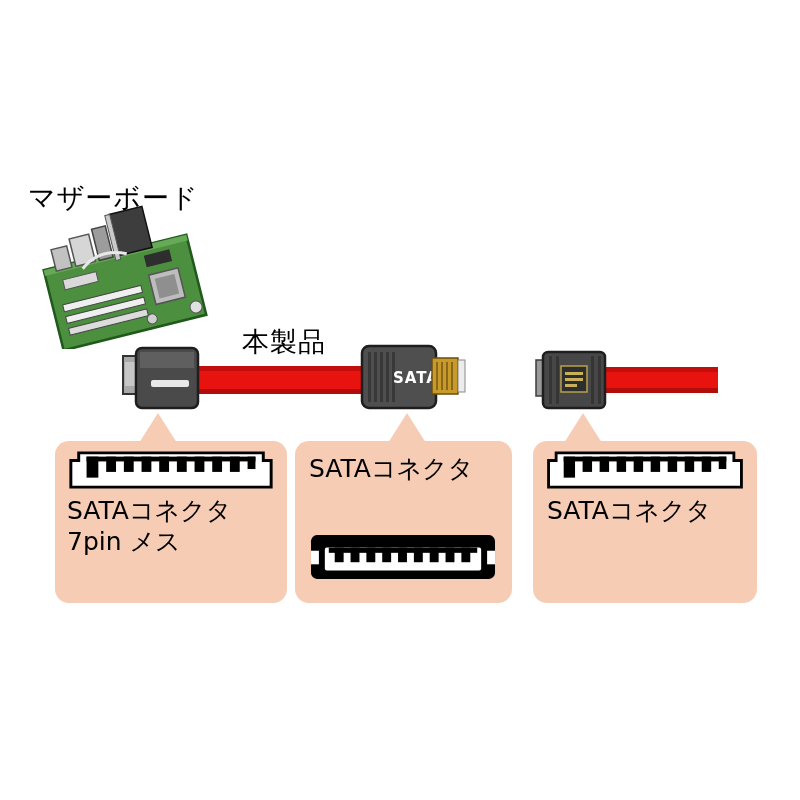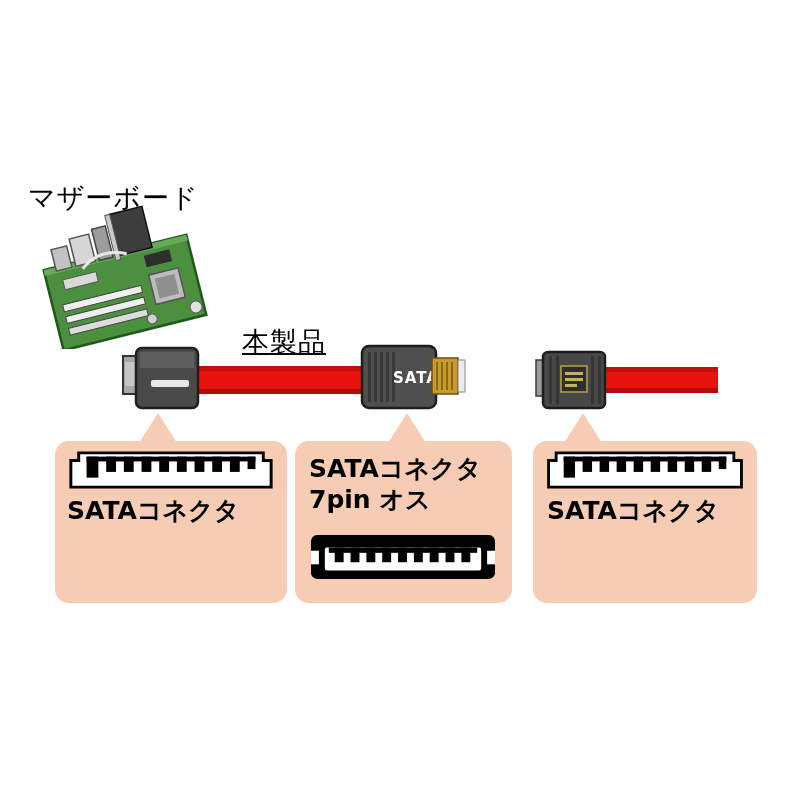--- a/index.html
+++ b/index.html
@@ -4,21 +4,21 @@
 <style>
   * { margin:0; padding:0; box-sizing:border-box; }
   html,body { background:#ffffff; }
   body { font-family:"DejaVu Sans","Liberation Sans",sans-serif; }
   .page {
     position:relative; width:800px; height:800px;
     background:#ffffff; overflow:hidden;
   }
   .txt-label { position:absolute; color:#000; font-weight:500; }
   #mb-label { left:28px; top:180px; font-size:27px; letter-spacing:1px; }
-  #product-label { left:242px; top:324px; font-size:27px; letter-spacing:1px;text-decoration:underline; }
+  #product-label { left:242px; top:324px; font-size:27px; letter-spacing:1px; }
 
   #motherboard { position:absolute; left:38px; top:203px; width:172px; height:146px; }
   #cable { position:absolute; left:105px; top:336px; width:625px; height:82px; }
 
   .callout {
     position:absolute; top:441px; height:162px;
     background:#f6ccb4; border-radius:14px;
   }
   #callout-left  { left:55px;  width:232px; }
   #callout-mid   { left:295px; width:217px; }
@@ -32,21 +32,21 @@
   }
   #callout-left  .tri { left:84px; }
   #callout-mid   .tri { left:93px; }
   #callout-right .tri { left:31px; }
 
   .conn-face { position:absolute; }
   #face-left  { left:8px;  top:8px;  width:216px; height:42px; }
   #face-right { left:8px;  top:8px;  width:208px; height:42px; }
   #face-mid   { left:14px; top:92px; width:188px; height:48px; }
 
-  .callout-text { position:absolute; color:#000; font-size:25px; line-height:31px; font-weight:700; }
+  .callout-text { position:absolute; color:#000; font-size:25px; line-height:31px; font-weight:400; }
   #callout-left  .callout-text { left:12px; top:54px; }
   #callout-mid   .callout-text { left:14px; top:12px; }
   #callout-right .callout-text { left:14px; top:54px; }
 </style>
 </head>
 <body>
 
 <div class="page">
 
   <div class="txt-label" id="mb-label">マザーボード</div>
@@ -137,28 +137,28 @@
       <rect x="80" y="8" width="10" height="16" fill="#000"></rect>
       <rect x="98" y="8" width="10" height="16" fill="#000"></rect>
       <rect x="116" y="8" width="10" height="16" fill="#000"></rect>
       <rect x="134" y="8" width="10" height="16" fill="#000"></rect>
       <rect x="152" y="8" width="10" height="16" fill="#000"></rect>
       <rect x="170" y="8" width="10" height="16" fill="#000"></rect>
       <rect x="188" y="8" width="8" height="13" fill="#000"></rect>
     </svg>
     <div class="callout-text">
       <div>SATAコネクタ</div>
+      <div>7pin メス</div>
     </div>
   </div>
 
   <div class="callout" id="callout-mid">
     <div class="tri"></div>
     <div class="callout-text">
       <div>SATAコネクタ</div>
-      <div>7pin オス</div>
     </div>
     <svg class="conn-face" id="face-mid" viewBox="0 0 190 46" preserveAspectRatio="none">
       <rect x="2" y="2" width="186" height="42" rx="6" fill="#000"></rect>
       <rect x="16" y="14" width="158" height="22" rx="2" fill="#fff"></rect>
       <rect x="20" y="14" width="150" height="5" fill="#000"></rect>
       <rect x="26" y="14" width="9" height="14" fill="#000"></rect>
       <rect x="42" y="14" width="9" height="14" fill="#000"></rect>
       <rect x="58" y="14" width="9" height="14" fill="#000"></rect>
       <rect x="74" y="14" width="9" height="14" fill="#000"></rect>
       <rect x="90" y="14" width="9" height="14" fill="#000"></rect>

